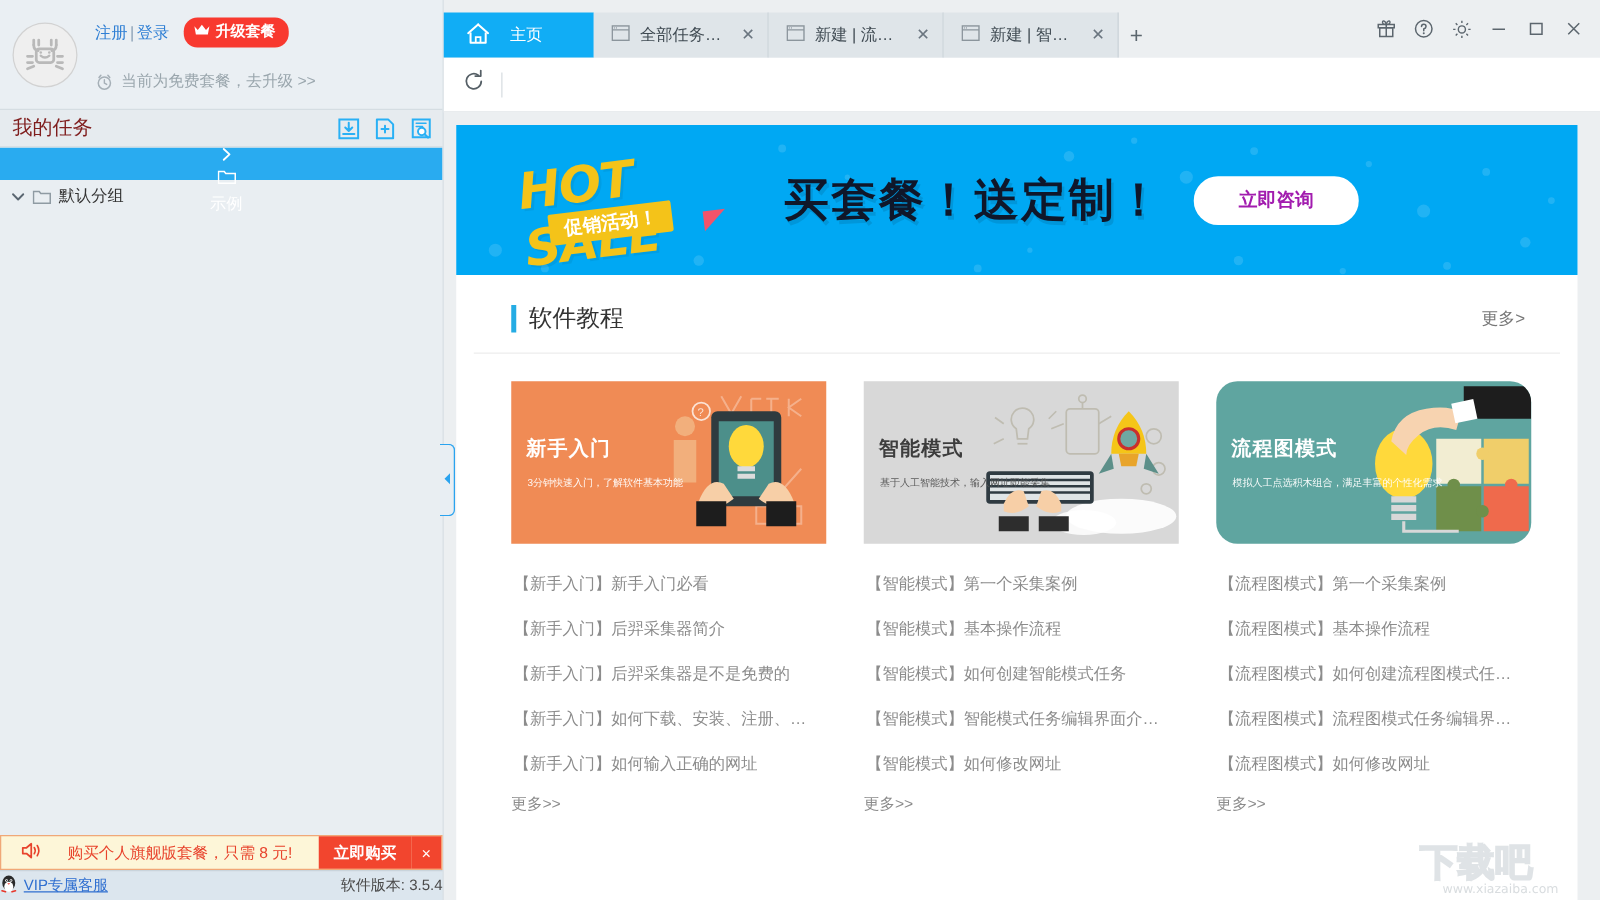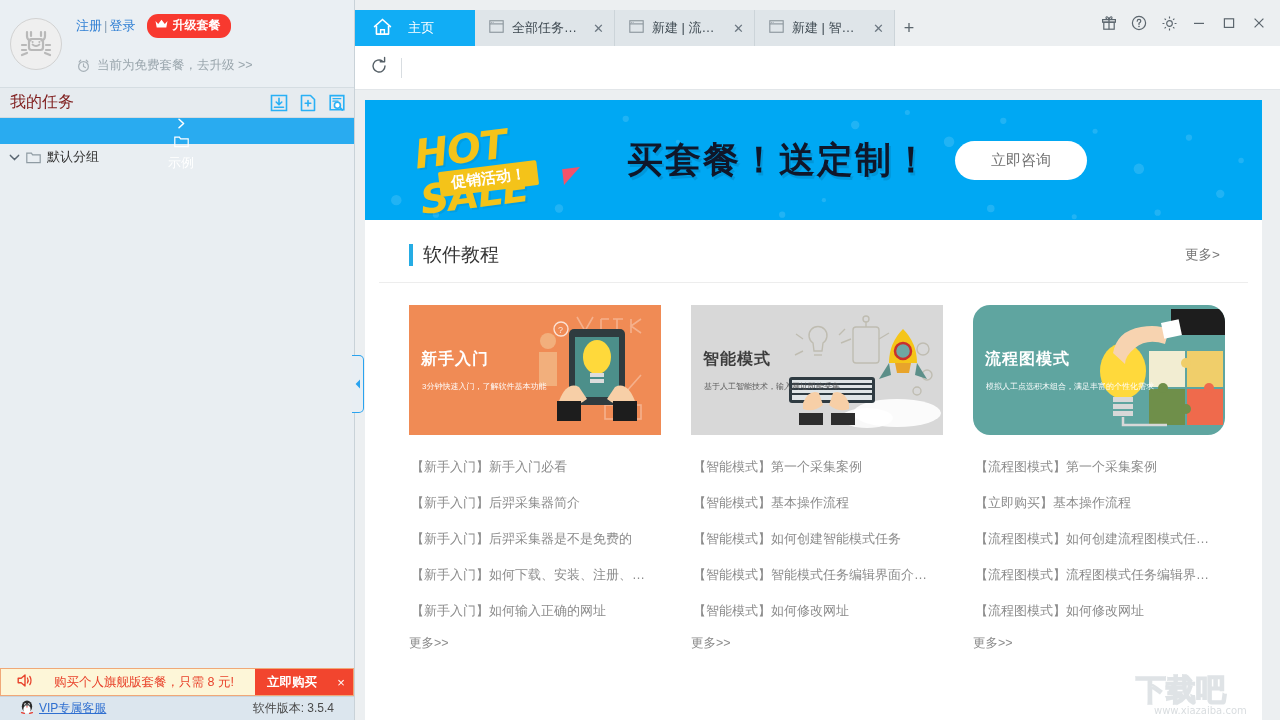--- a/index.html
+++ b/index.html
@@ -67,21 +67,21 @@
     background: #f2452e; color: #fff; font-size: 12.5px; font-weight: bold;
     height: 26px; display: flex; align-items: center; padding: 0 12px; cursor: pointer;
   }
   .promo-close {
     background: #f2452e; color: #fff; width: 24px; height: 26px;
     display: flex; align-items: center; justify-content: center;
     font-size: 13px; cursor: pointer;
   }
   .status-bar {
     height: 24px; background: #dce6ee; display: flex; align-items: center;
-    padding: 0 20px; font-size: 12px; color: #555; border-top: 1px solid #c9d4dc;
+    padding: 0 0; font-size: 12px; color: #555; border-top: 1px solid #c9d4dc;
   }
   .vip-link { color: #2f6fd0; text-decoration: underline; cursor: pointer; margin-left: 5px; font-size: 12px; }
   .ver-text { margin-left: auto; color: #4a4a4a; font-size: 12px; }
 
   
   .collapse-handle {
     position: absolute; left: 352px; top: 355px; width: 12px; height: 58px;
     background: #e8eef3; border: 1px solid #2aa3ef; border-left: none;
     border-radius: 0 5px 5px 0; display: flex; align-items: center;
     justify-content: center; cursor: pointer; z-index: 30;
@@ -154,21 +154,21 @@
   .hot-tri {
     position: absolute; left: 150px; top: 56px; width: 0; height: 0;
     border-left: 18px solid #f2536a; border-bottom: 16px solid transparent;
     transform: rotate(-7deg);
   }
   .banner-title {
     color: #0f172a; font-size: 36px; font-weight: bold; letter-spacing: 2px;
     text-shadow: 2px 3px 0 rgba(0,0,0,0.10); white-space: nowrap;
   }
   .banner-cta {
-    background: #ffffff; color: #737373; font-size: 15px; font-weight: normal;
+    background: #ffffff; color: #a21caf; font-size: 15px; font-weight: bold;
     border-radius: 20px; padding: 10px 36px; cursor: pointer; white-space: nowrap;
   }
   .banner-dots { position: absolute; inset: 0; pointer-events: none; }
 
   
   .tut-head {
     display: flex; align-items: center; padding: 22px 28px 14px 30px;
     border-bottom: 1px solid #ededed; margin: 0 14px;
   }
   .tut-bar { width: 4px; height: 22px; background: #25ace4; margin-right: 10px; }
@@ -627,21 +627,21 @@
                 <rect x="140" y="106" width="20" height="5" fill="#d8d8d8"></rect>
                 <path d="M150 112 v8 h44" fill="none" stroke="#d8d8d8" stroke-width="2.5"></path>
                 <path d="M140 48 q4 -22 28 -26 q18 -3 28 3 l-4 14 q-18 -6 -30 4 q-10 8 -10 16 z" fill="#f7d3b0"></path>
                 <rect x="188" y="18" width="18" height="16" fill="#ffffff" transform="rotate(-12 188 18)"></rect>
               </svg>
               <div class="ci-title">流程图模式</div>
               <div class="ci-sub">模拟人工点选积木组合，满足丰富的个性化需求</div>
             </div>
             <div class="links">
               <div class="link-row">【流程图模式】第一个采集案例</div>
-              <div class="link-row">【立即购买】基本操作流程</div>
+              <div class="link-row">【流程图模式】基本操作流程</div>
               <div class="link-row">【流程图模式】如何创建流程图模式任…</div>
               <div class="link-row">【流程图模式】流程图模式任务编辑界…</div>
               <div class="link-row">【流程图模式】如何修改网址</div>
               <div class="link-more">更多&gt;&gt;</div>
             </div>
           </div>
 
         </div>
       </div>
     </div>

